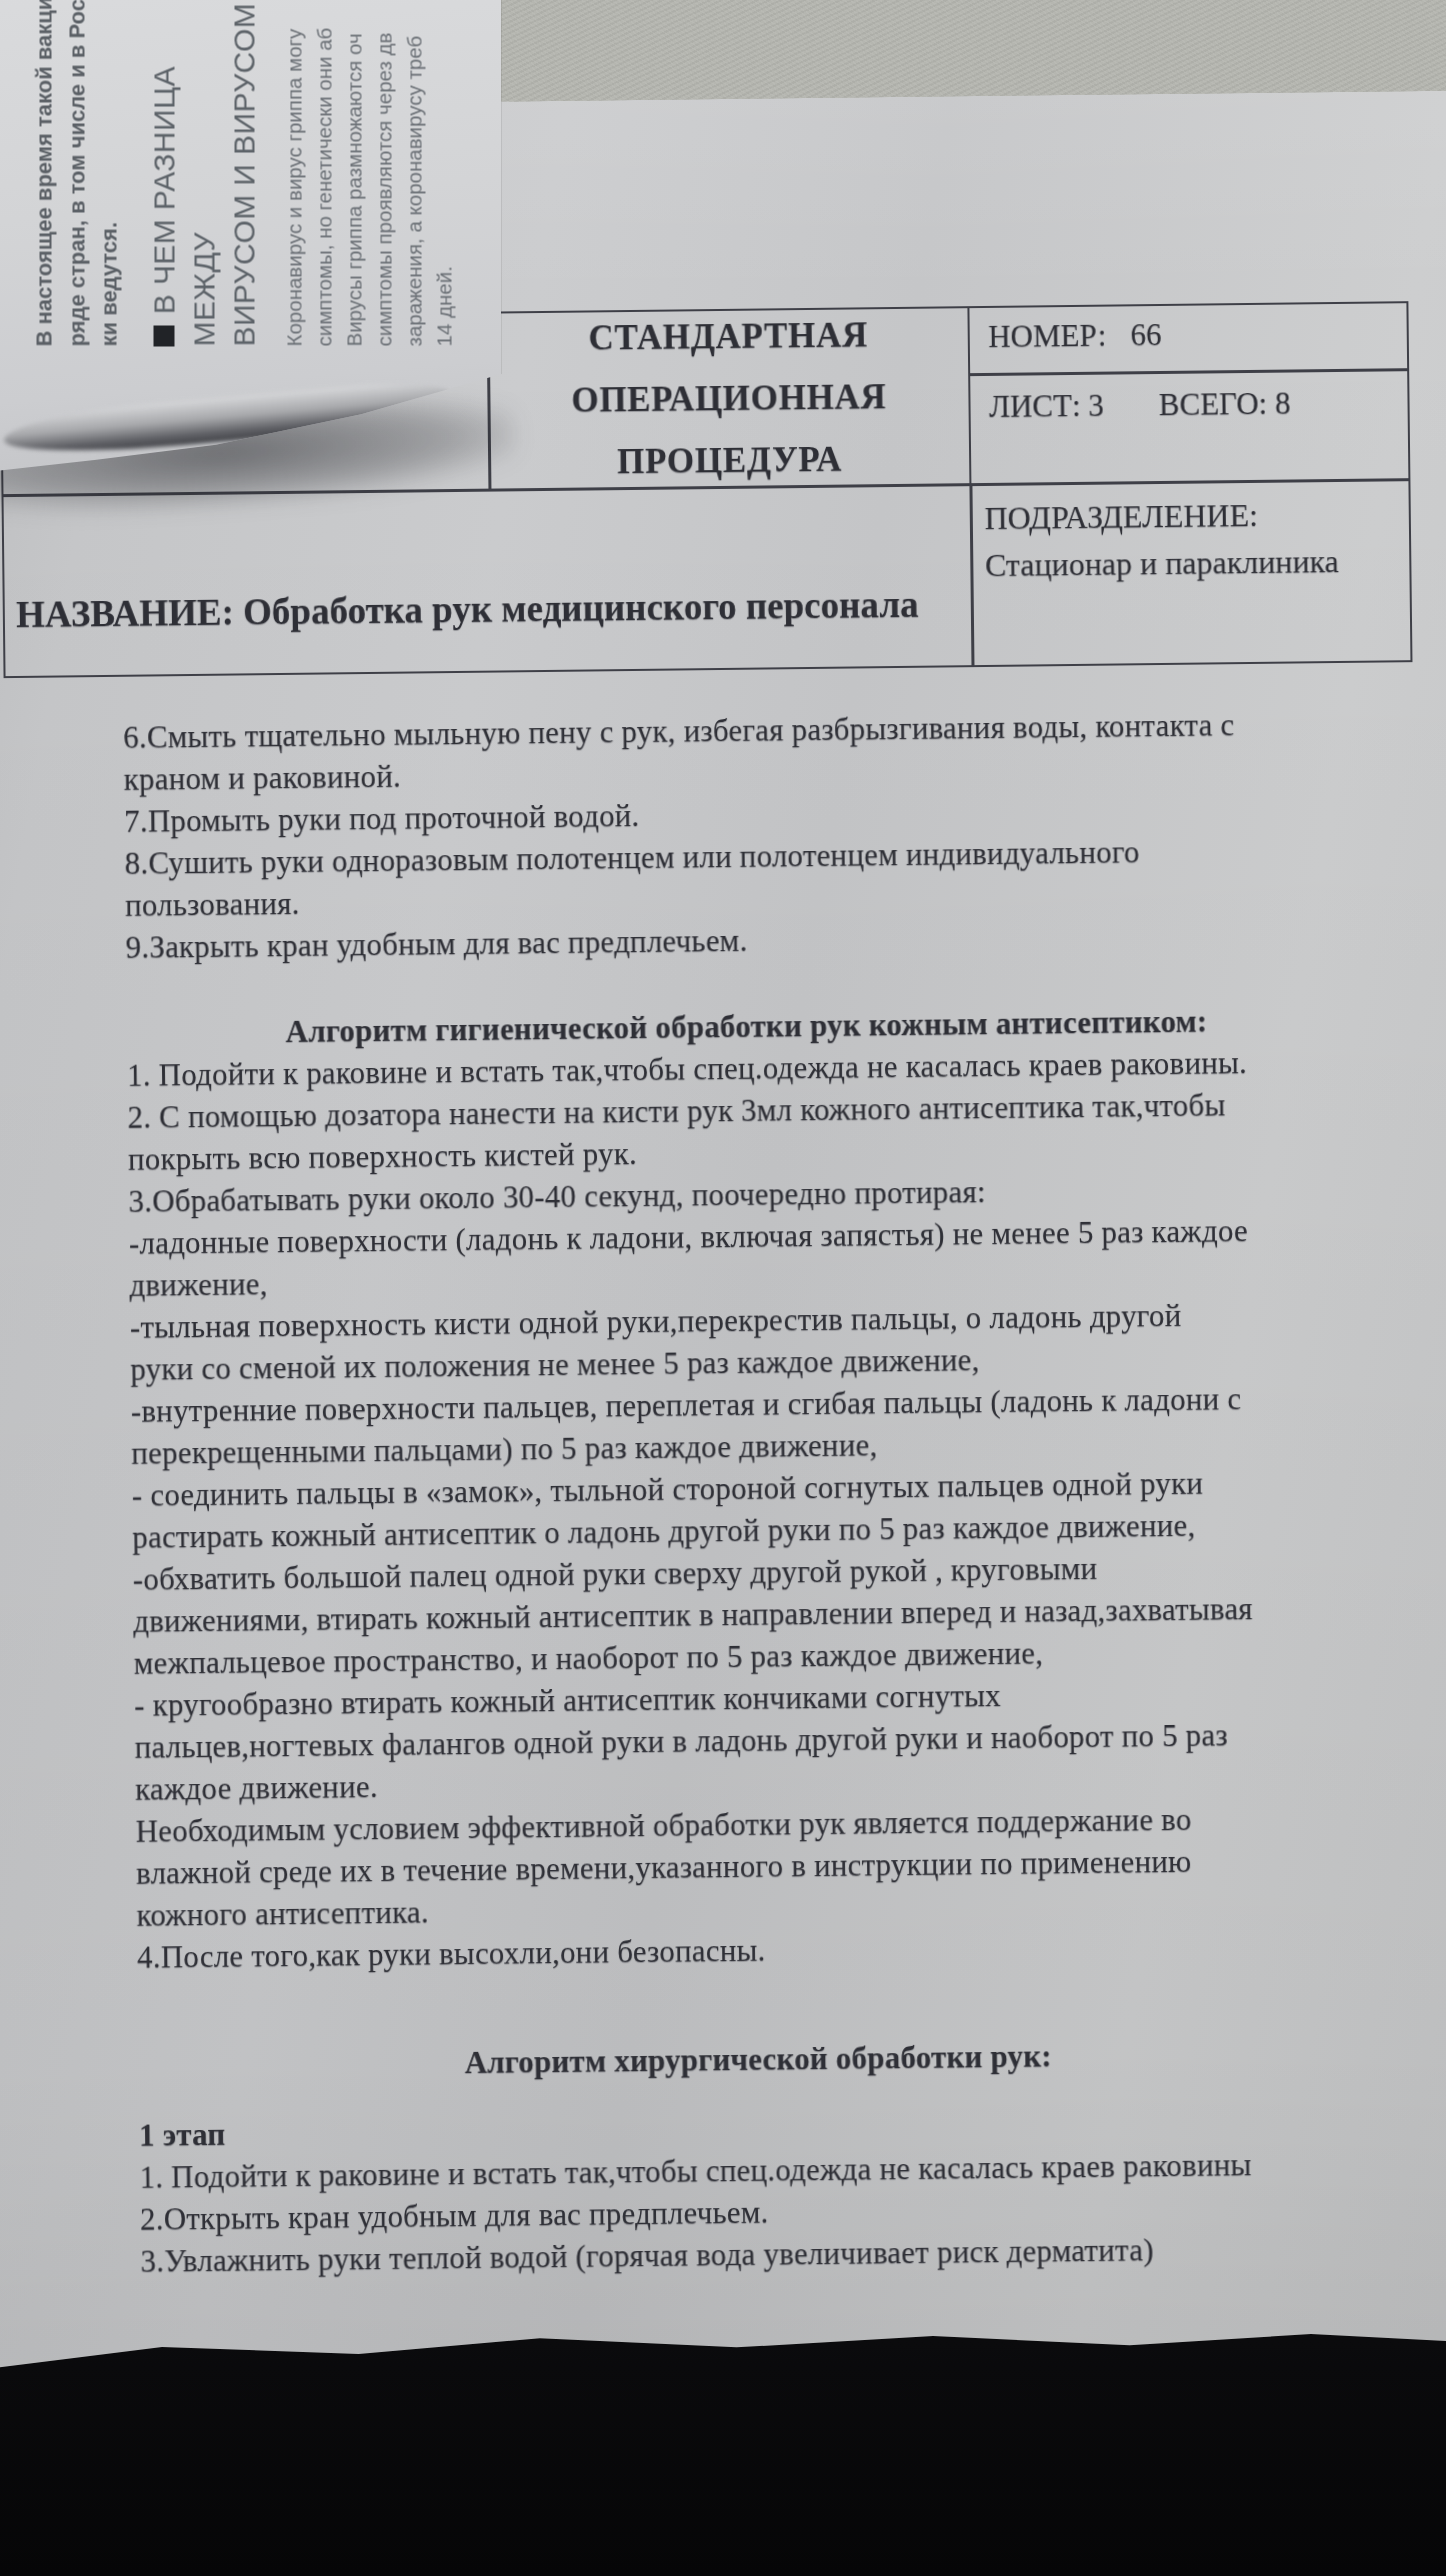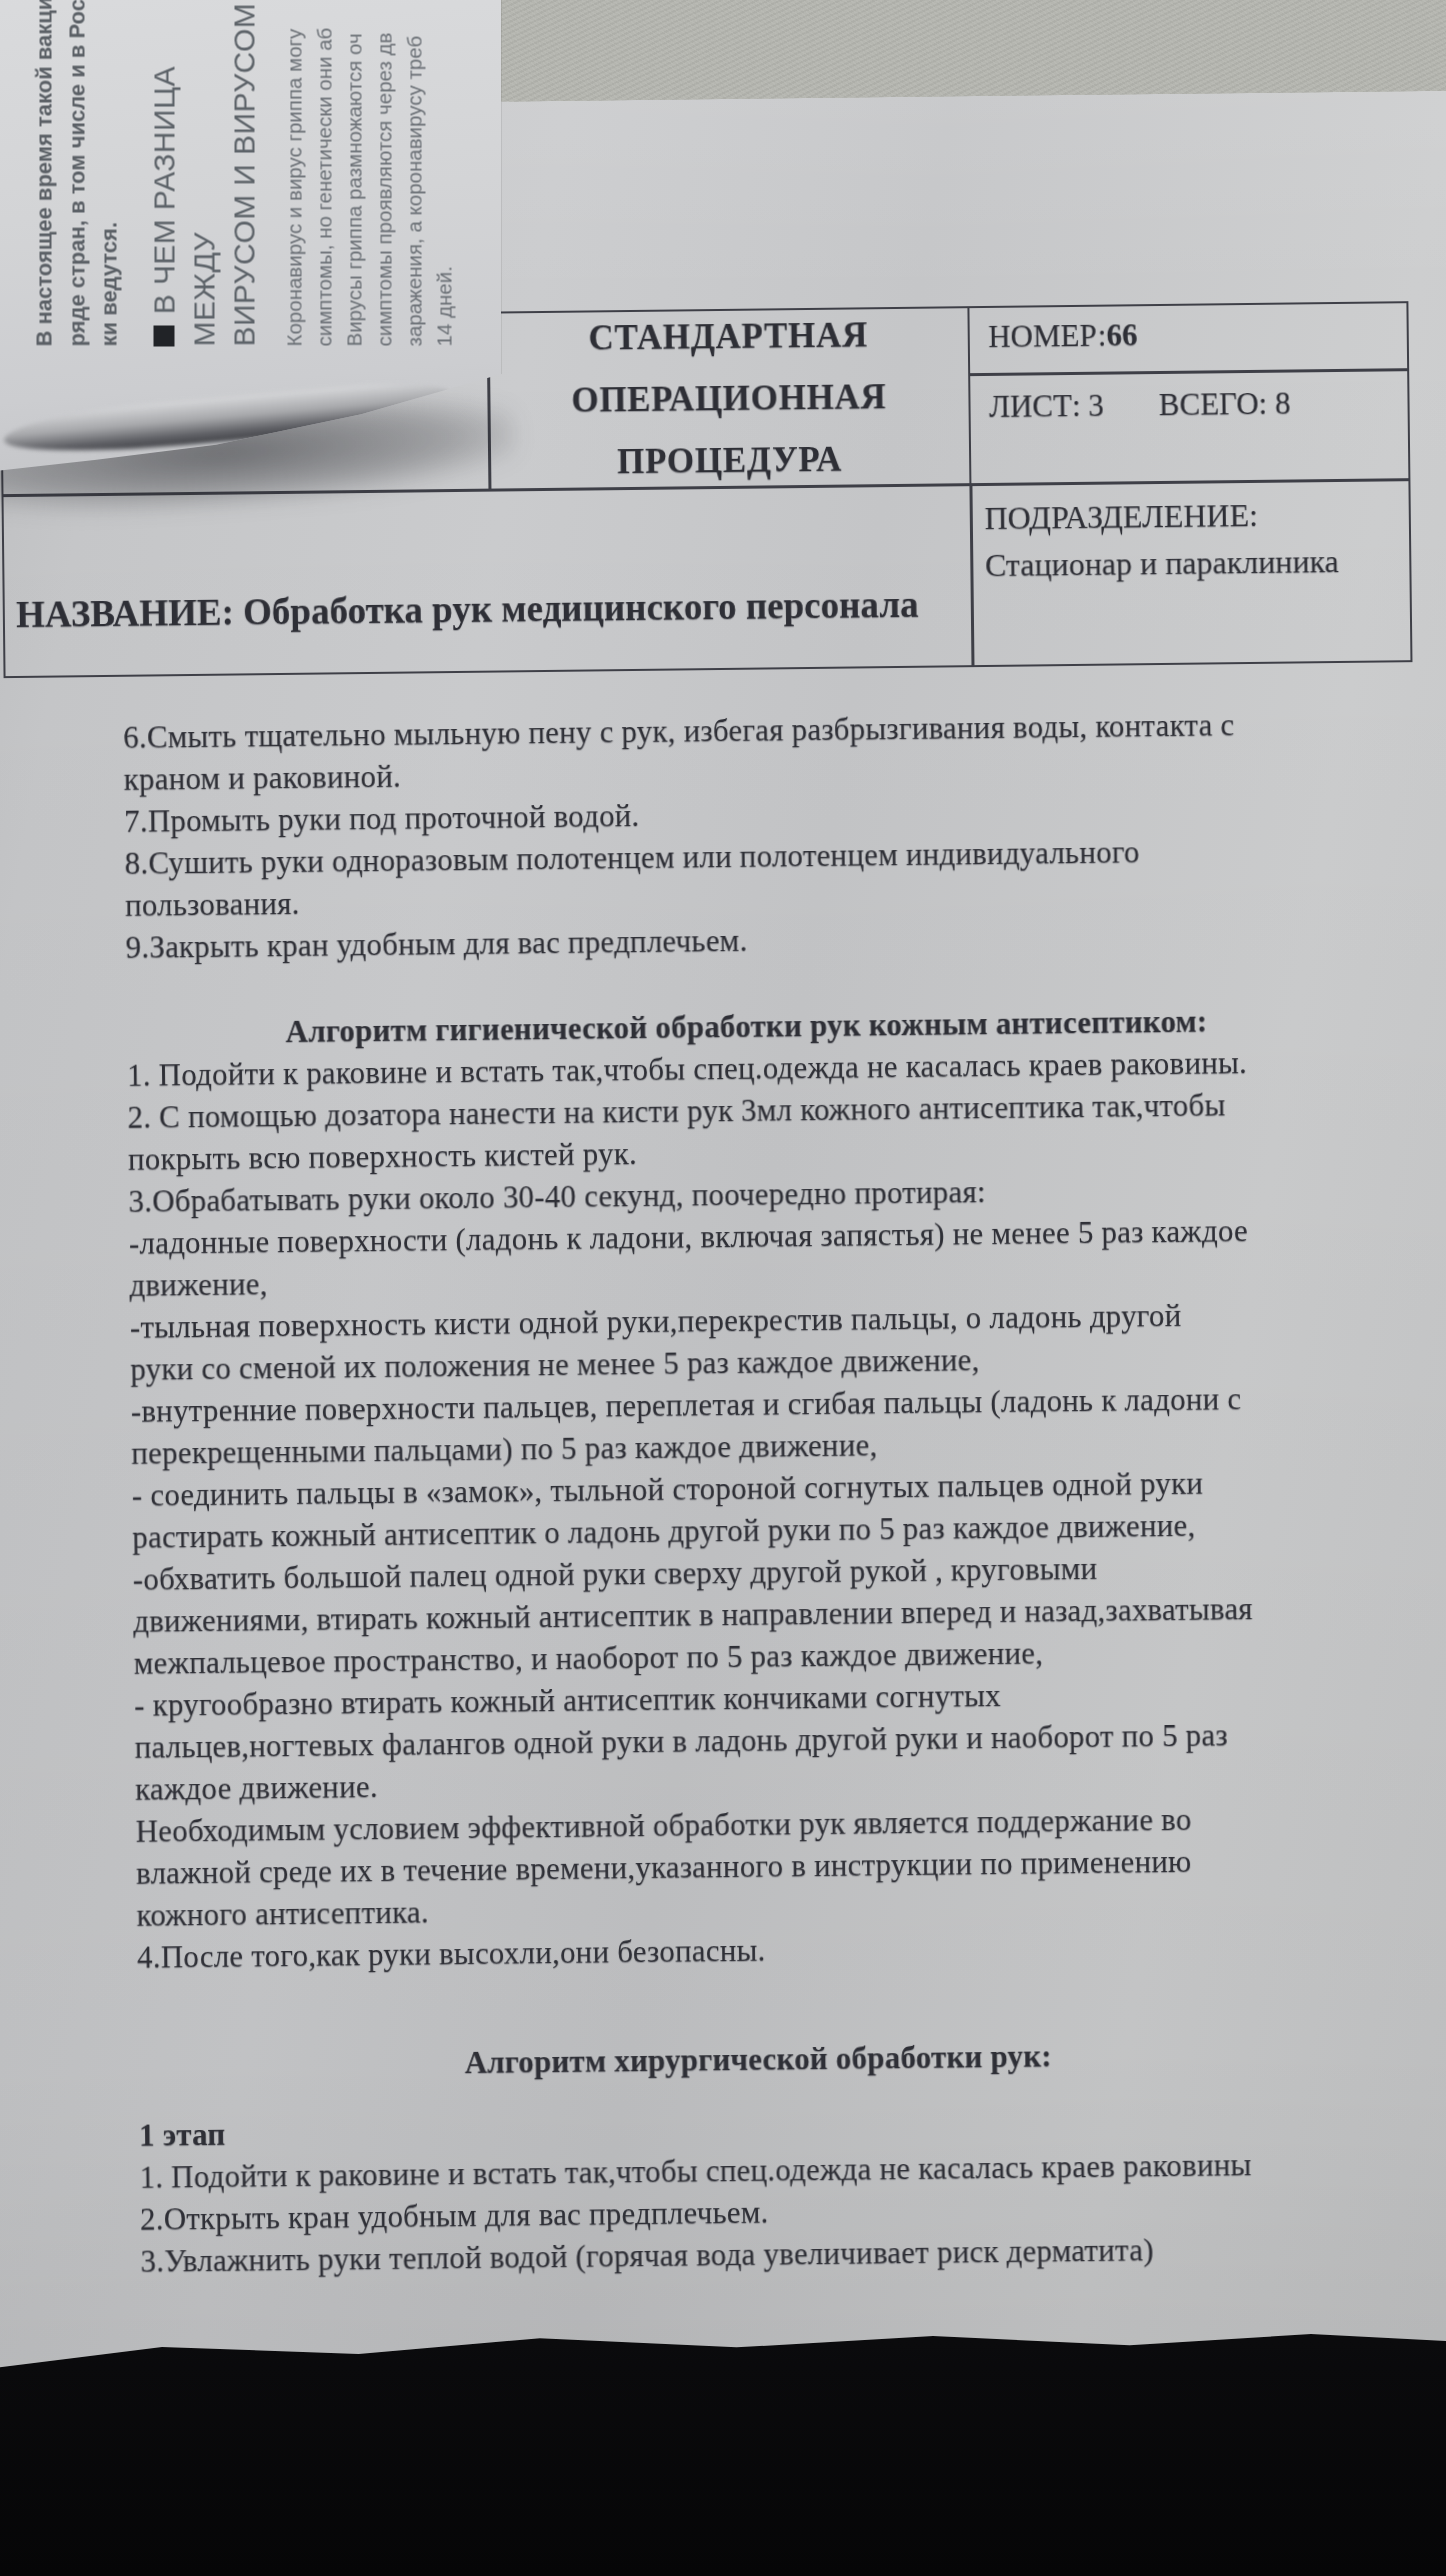--- a/index.html
+++ b/index.html
@@ -34,21 +34,21 @@
   .tbl{position:absolute;left:42px;top:210px;width:1409px;height:359px;}
   .cell{position:absolute;border:2.8px solid #3e3f47;box-sizing:border-box;}
   .cell-a1{left:0;top:0;width:490px;height:180px;}
   .cell-b1{left:487px;top:0;width:483px;height:180px;display:flex;align-items:center;justify-content:center;}
   .sop-title{white-space:pre-line;text-align:center;font-weight:bold;font-size:35px;line-height:62px;letter-spacing:0.7px;}
   .cell-c1a{left:968px;top:0;width:441px;height:70px;padding:11.3px 0 0 18.4px;font-size:31px;}
   .cell-c1b{left:968px;top:67px;width:441px;height:113px;padding:14px 0 0 18.4px;font-size:31px;}
   .cell-ab2{left:0;top:177px;width:971px;height:184px;padding:97px 0 0 11.3px;}
   .name-line{font-weight:bold;font-size:37px;}
   .cell-c2{left:968px;top:177px;width:441px;height:184px;padding:10px 0 0 12.7px;font-size:32px;line-height:47px;}
-  .num-val{font-weight:bold;}
+  .num-val{margin-left:24px;}
   .total-lbl{margin-left:55px;}
   
   .doc-body{
     position:absolute;left:161px;top:611px;width:1282px;
     font-size:31px;line-height:42px;letter-spacing:0.2px;
   }
   .doc-body .line{white-space:pre-line;margin:0;}
   .doc-body .hd{font-weight:bold;text-align:center;padding-right:42px;}
   .doc-body .hd1{margin-top:44px;}
   .doc-body .hd2{margin-top:67px;margin-bottom:27px;}

